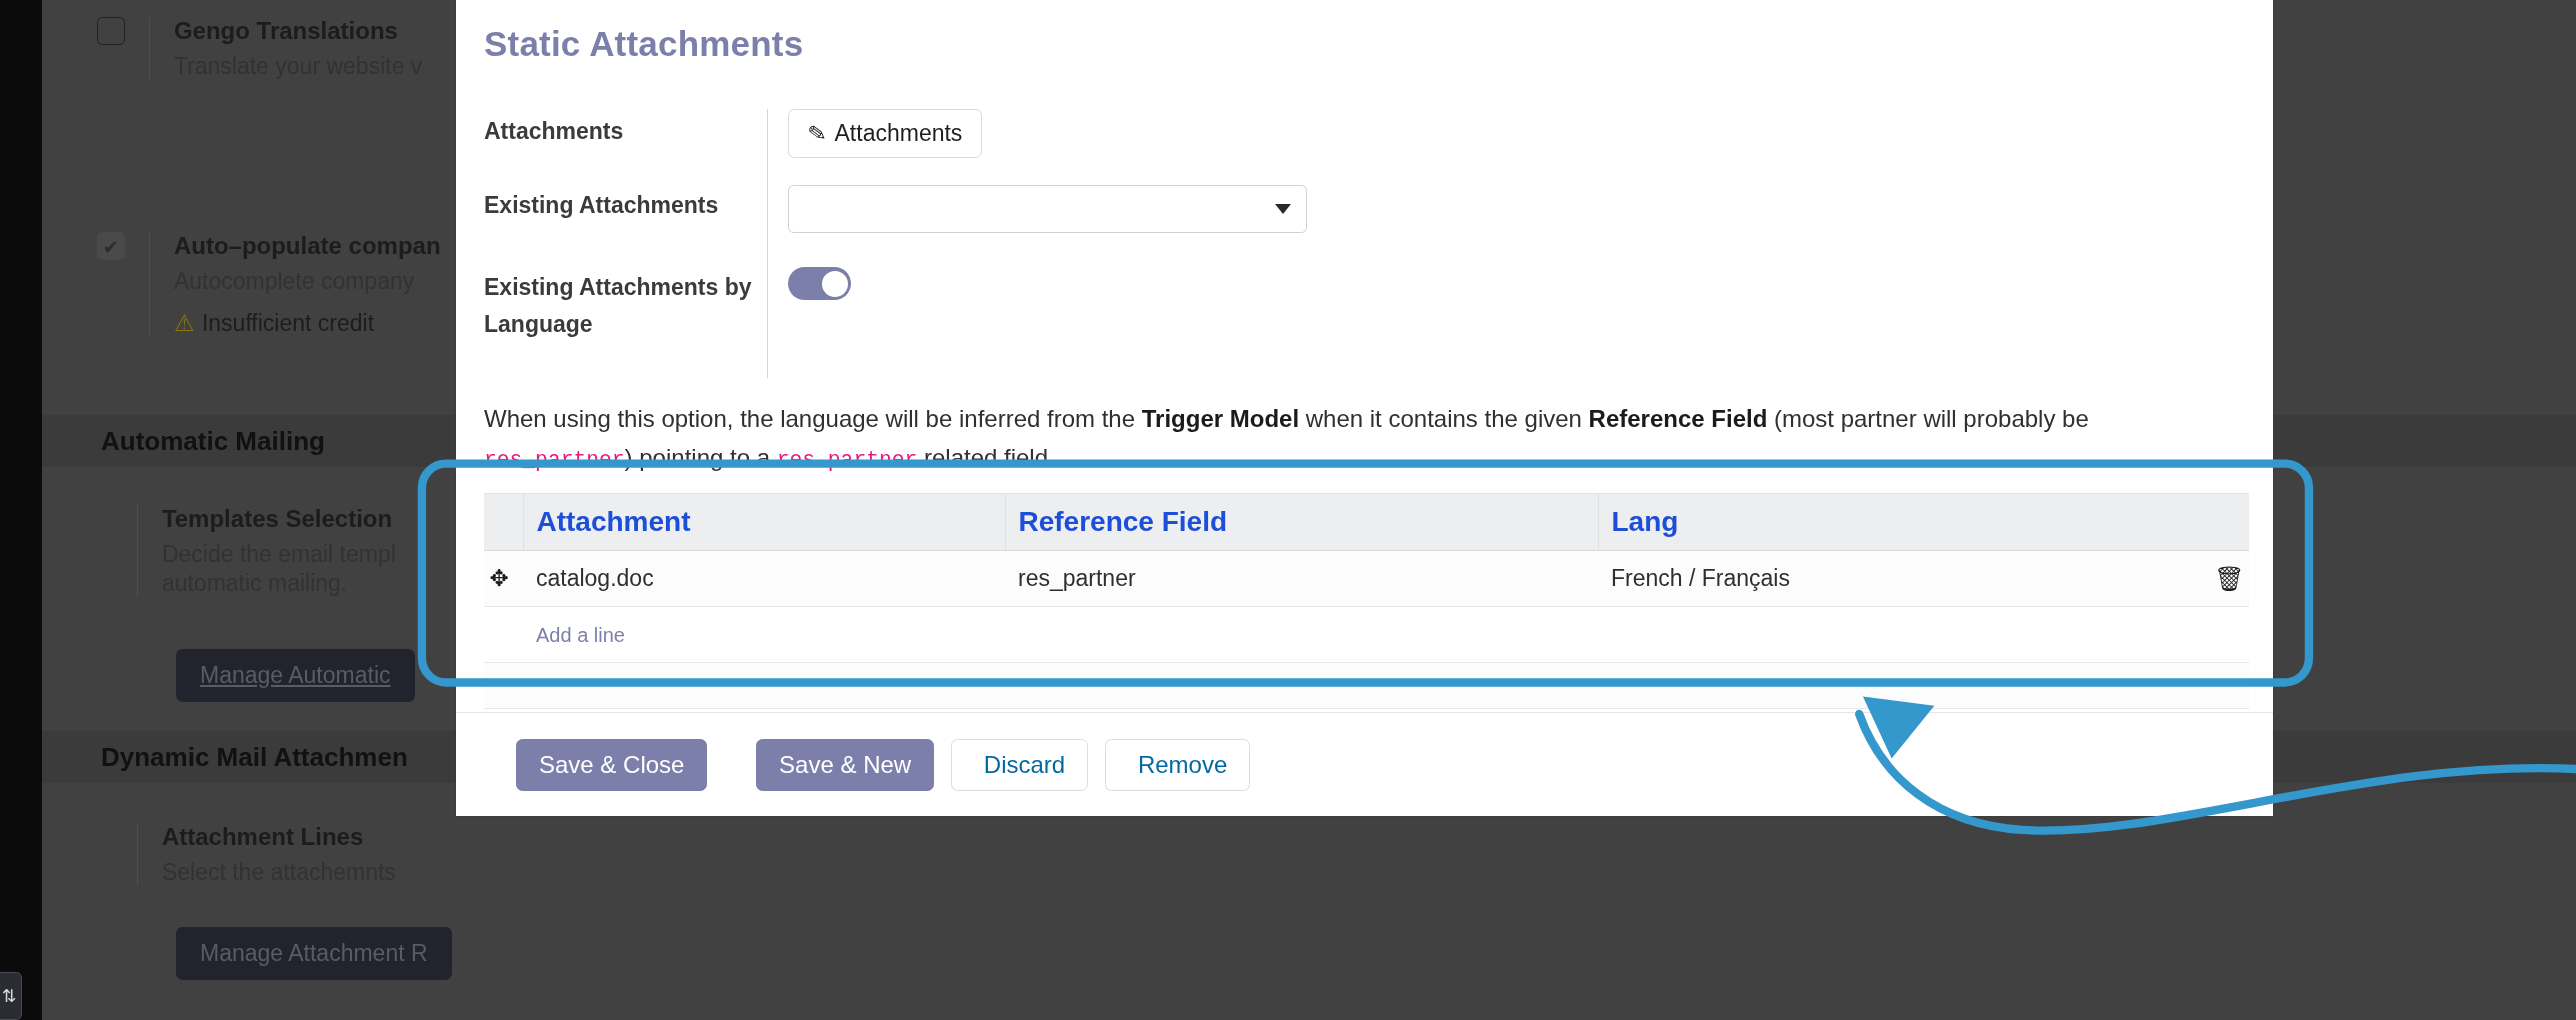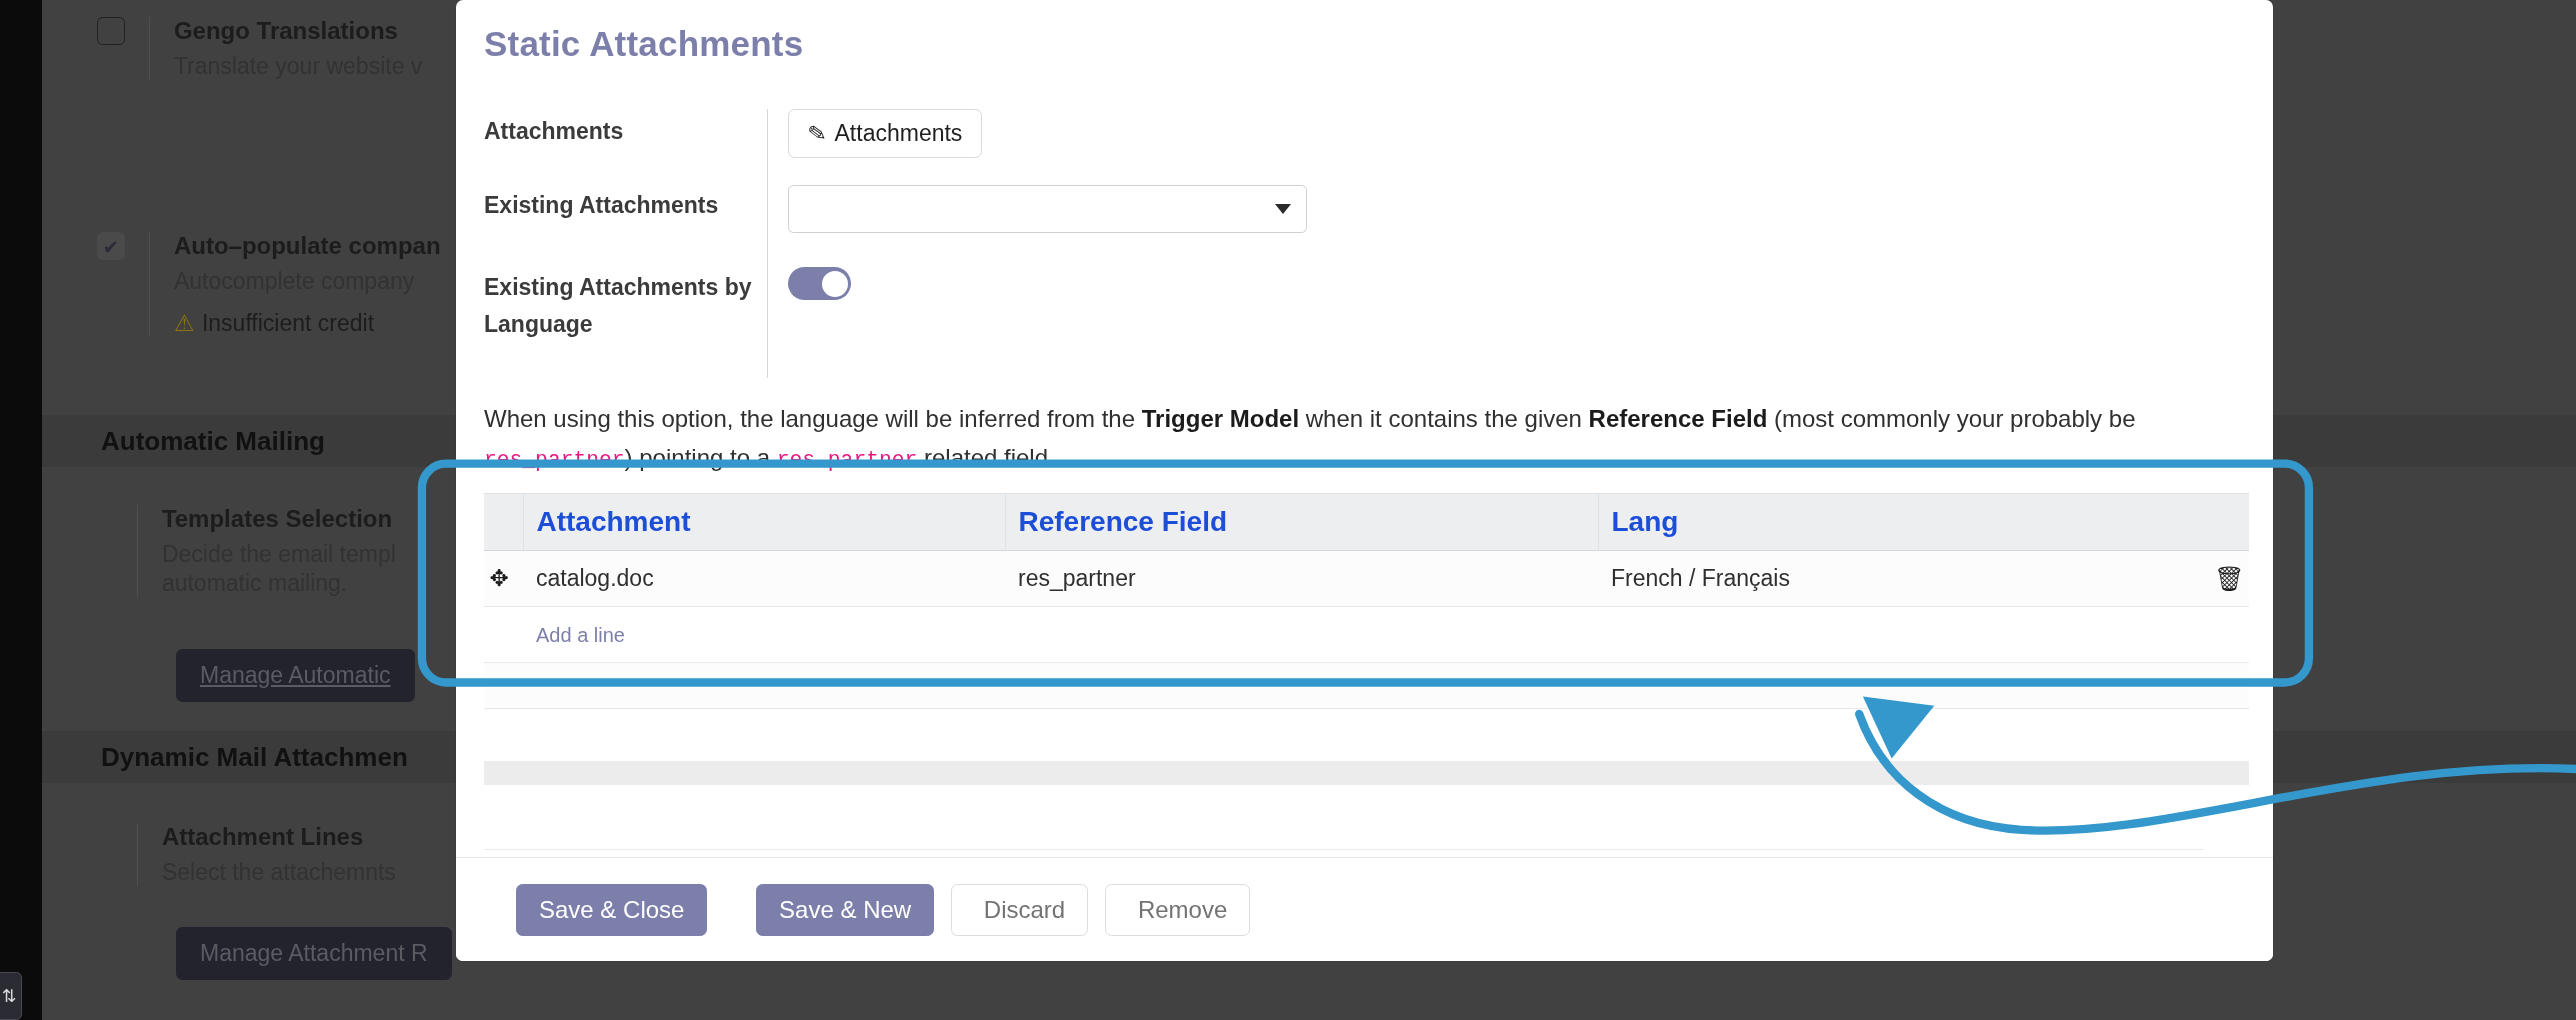--- a/index.html
+++ b/index.html
@@ -70,25 +70,24 @@
     border-radius: 6.5px;
     color: #5b5b62;
     font-size: 23px;
     padding: 13px 24px;
     white-space: nowrap;
   }
 
   
   .modal {
     position: absolute;
-    left: 456px; top: 0; width: 1817px; height: 961px;
+    left: 456px; top: 0; width: 1817px; height: 816px;
     background: #ffffff;
     box-shadow: 0 0 0 0.9px rgba(0,0,0,.06);
     overflow: hidden;
-    border-radius: 7px;
   }
   .modal-title {
     position: absolute; left: 28px; top: 24px;
     font-size: 35px; font-weight: bold; color: #7d7fab;
     letter-spacing: 0.2px;
   }
 
   .form {
     position: absolute; left: 28px; top: 109px; width: 1753px;
   }
@@ -188,21 +187,21 @@
     border-top: 0.9px solid #e6e6e8;
     background: #fff;
     display: flex; align-items: center; gap: 16.7px;
     padding-left: 28px;
   }
   .btn {
     font-size: 24px; border-radius: 6.5px; padding: 13px 22px;
     white-space: nowrap; line-height: 1;
   }
   .btn-primary { background: #7d7fab; color: #fff; border: 0.9px solid #7d7fab; margin-left: 32px; }
-  .btn-default { background: #fff; color: #737373; border: 0.9px solid #dcdce0; padding-left: 32px; }
+  .btn-default { background: #fff; color: #0369a1; border: 0.9px solid #dcdce0; padding-left: 32px; }
 
   
   .anno { position: absolute; inset: 0; pointer-events: none; }
 </style>
 </head>
 <body>
 
 <div id="root">
 
   <div class="backdrop">
@@ -297,21 +296,21 @@
         <div class="fsep"></div>
         <div class="fcontrol">
           <div class="toggle">
             <span class="knob"></span>
           </div>
         </div>
       </div>
 
     </div>
 
-    <div class="help-para"><span>When using this option, the language will be inferred from the </span><b>Trigger Model</b><span> when it contains the given </span><b>Reference Field</b><span> (most commonly your probably be </span><code>res_partner</code><span>) pointing to a </span><code>res.partner</code><span> related field.</span></div>
+    <div class="help-para"><span>When using this option, the language will be inferred from the </span><b>Trigger Model</b><span> when it contains the given </span><b>Reference Field</b><span> (most partner will probably be </span><code>res_partner</code><span>) pointing to a </span><code>res.partner</code><span> related field.</span></div>
 
     <table class="lt">
       <thead>
         <tr>
           <th class="c-handle"></th>
           <th style="width:482px;">Attachment</th>
           <th style="width:593px;">Reference Field</th>
           <th style="width:603px; border-right:none;">Lang</th>
           <th class="c-trash" style="border-right:none;"></th>
         </tr>

